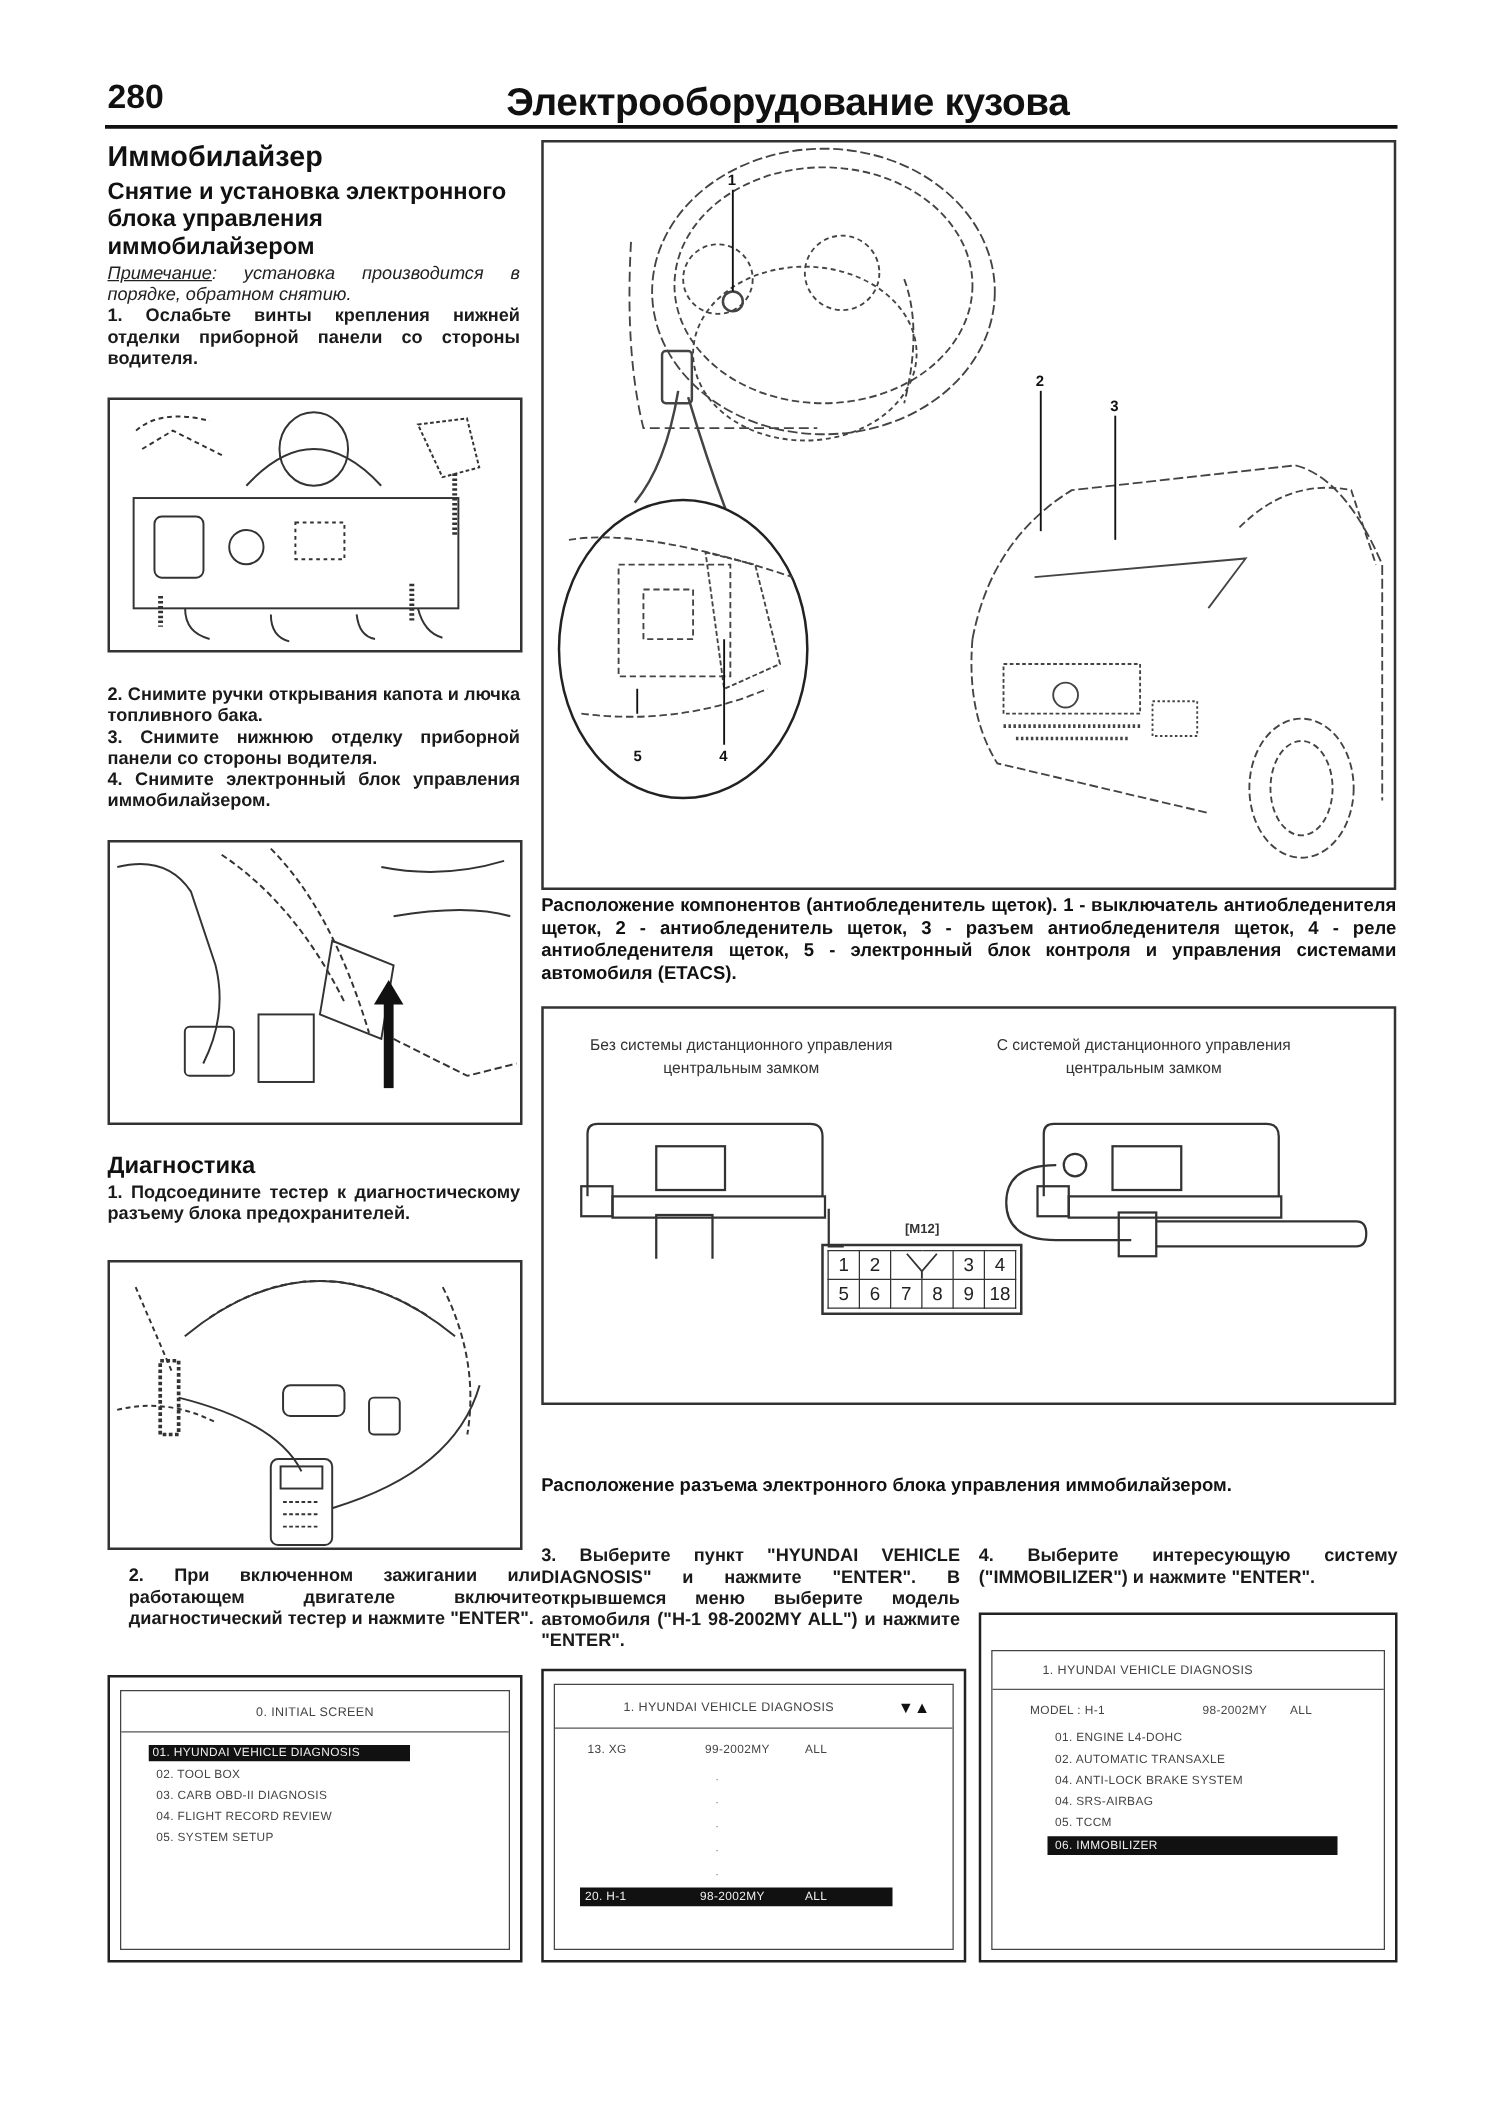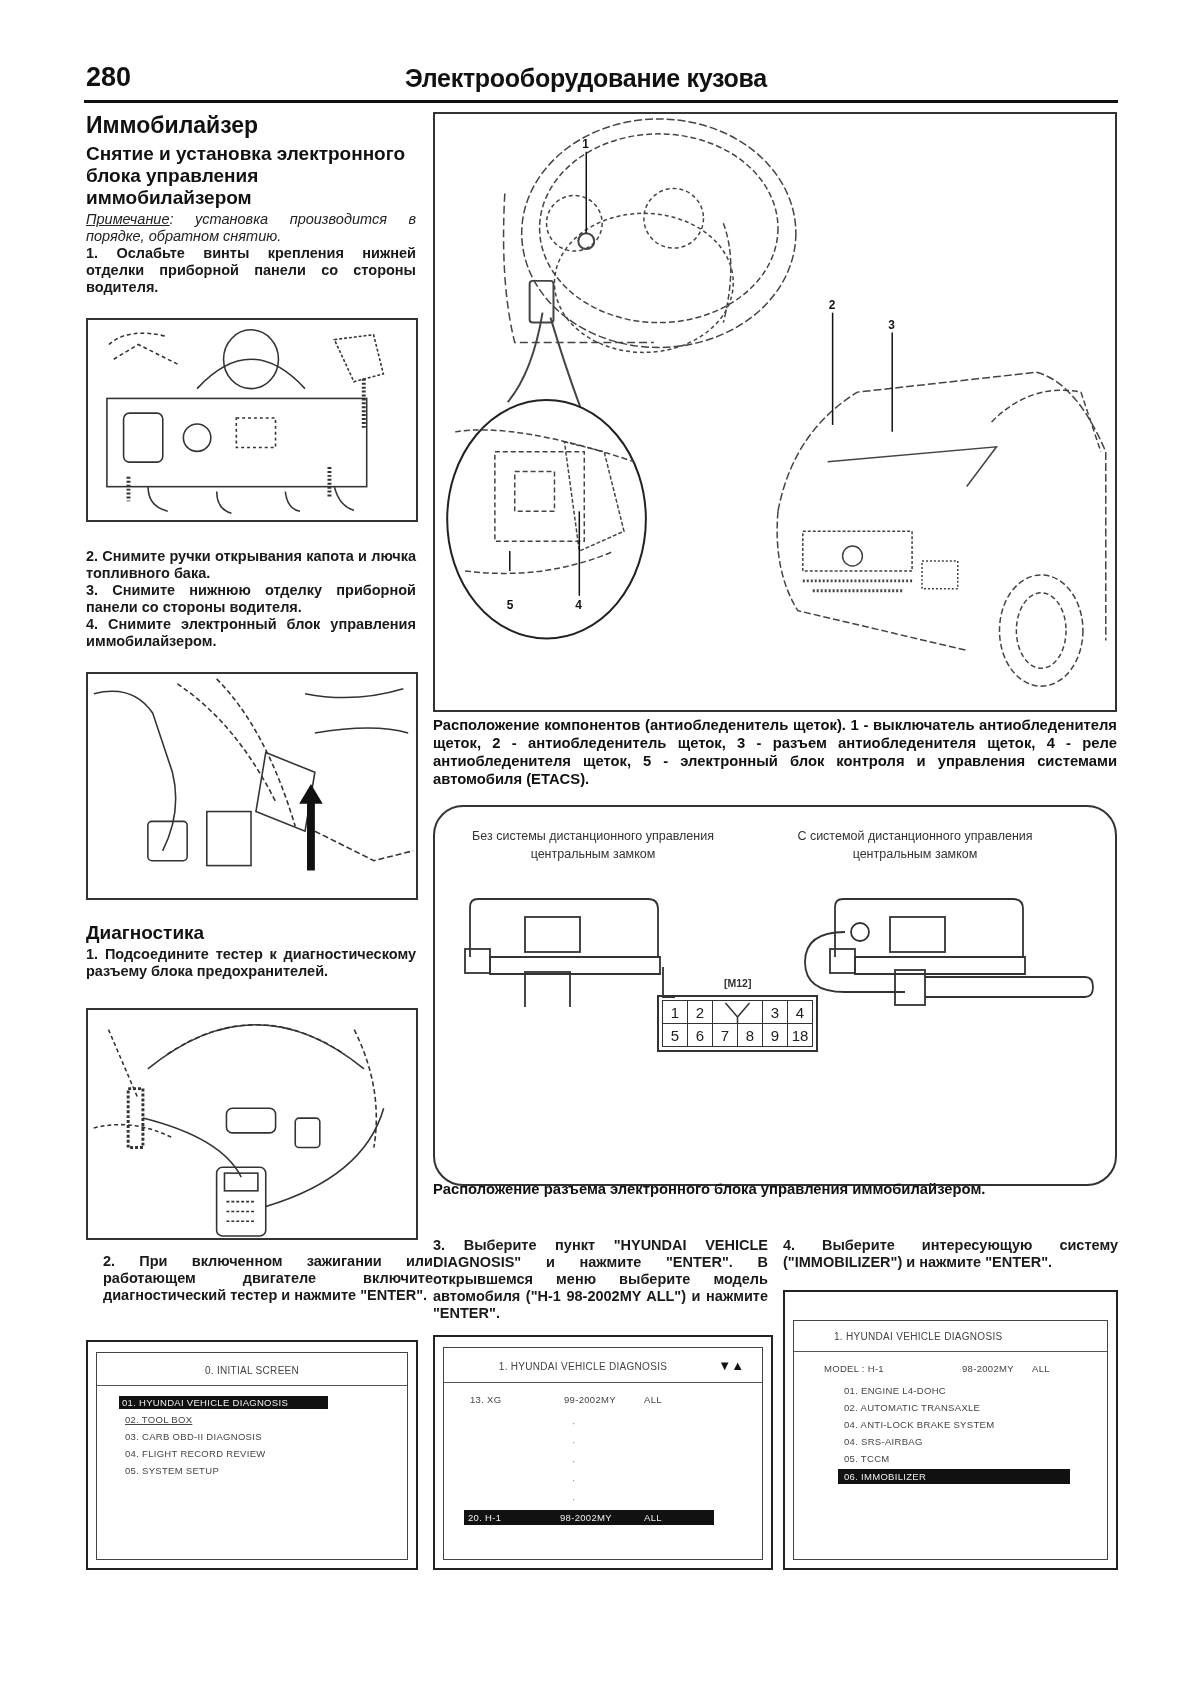--- a/index.html
+++ b/index.html
@@ -1,20 +1,20 @@
 <!DOCTYPE html>
 <html><head>
 <meta charset="utf-8">
 <style>
   html, body { margin:0; padding:0; background:#ffffff; }
   body { width:1200px; height:1697px; position:relative; overflow:hidden;
          font-family:"Liberation Sans", sans-serif; color:#111; }
   .abs { position:absolute; }
   .header-num { left:86px; top:62px; font-size:27px; font-weight:bold; }
-  .header-title { left:405px; top:64px; font-size:25px; font-weight:bold; letter-spacing:-0.3px;text-align:center; }
+  .header-title { left:405px; top:64px; font-size:31px; font-weight:bold; letter-spacing:-0.3px;text-align:center; }
   .header-rule { left:84px; top:100px; width:1034px; height:3px; background:#111; }
   .h1 { font-size:23px; font-weight:bold; line-height:26px; }
   .h2 { font-size:19px; font-weight:bold; line-height:22px; }
   .body-text { font-size:14.5px; font-weight:bold; line-height:17px; text-align:justify; color:#1a1a1a; }
   .note-text { font-size:14.5px; font-style:italic; line-height:17px; color:#222; text-align:justify; }
   .note-text u { font-style:italic; }
   .caption { font-size:14.8px; font-weight:bold; line-height:18px; text-align:justify; color:#111; }
   .frame { border:2px solid #333; background:#fff; box-sizing:border-box; }
   .frame svg { width:100%; height:100%; display:block; }
   .screen { border:2px solid #222; box-sizing:border-box; background:#fff; }
@@ -99,21 +99,21 @@
   </svg>
 </div>
 
 <div class="abs body-text" style="left:103px; top:1253px; width:330px;">2. При включенном зажигании или работающем двигателе включите диагностический тестер и нажмите "ENTER".</div>
 
 <div class="abs screen" style="left:86px; top:1340px; width:332px; height:230px;">
   <div class="screen-inner" style="left:8px; top:10px; right:8px; bottom:8px;">
     <div class="scr-title" style="top:12px;">0. INITIAL SCREEN</div>
     <div class="scr-rule" style="top:32px;"></div>
     <div class="scr-item" style="left:22px; top:44px;"><span class="scr-sel" style="padding-right:40px;">01. HYUNDAI VEHICLE DIAGNOSIS</span></div>
-    <div class="scr-item" style="left:28px; top:61px;text-decoration:underline;">02. TOOL BOX</div>
+    <div class="scr-item" style="left:28px; top:61px;">02. TOOL BOX</div>
     <div class="scr-item" style="left:28px; top:78px;">03. CARB OBD-II DIAGNOSIS</div>
     <div class="scr-item" style="left:28px; top:95px;">04. FLIGHT RECORD REVIEW</div>
     <div class="scr-item" style="left:28px; top:112px;">05. SYSTEM SETUP</div>
   </div>
 </div>
 
 <div class="abs frame" style="left:433px; top:112px; width:684px; height:600px;">
   <svg viewBox="0 0 684 600">
     <g fill="none" stroke="#444" stroke-width="1.5">
 
@@ -156,21 +156,21 @@
       <text x="396" y="196">2</text>
       <text x="456" y="216">3</text>
       <text x="141" y="498">4</text>
       <text x="72" y="498">5</text>
     </g>
   </svg>
 </div>
 
 <div class="abs caption" style="left:433px; top:716px; width:684px;">Расположение компонентов (антиобледенитель щеток). 1 - выключатель антиобледенителя щеток, 2 - антиобледенитель щеток, 3 - разъем антиобледенителя щеток, 4 - реле антиобледенителя щеток, 5 - электронный блок контроля и управления системами автомобиля (ETACS).</div>
 
-<div class="abs frame" style="left:433px; top:805px; width:684px; height:381px;border-radius:30px;">
+<div class="abs frame" style="left:433px; top:805px; width:684px; height:319px;">
   <div class="abs" style="left:8px; top:20px; width:300px; text-align:center; font-size:12.5px; line-height:18px; color:#333;">Без системы дистанционного управления центральным замком</div>
   <div class="abs" style="left:330px; top:20px; width:300px; text-align:center; font-size:12.5px; line-height:18px; color:#333;">С системой дистанционного управления центральным замком</div>
   <svg class="abs" style="left:0; top:80px; width:684px; height:120px;" viewBox="0 0 684 120">
     <g fill="none" stroke="#333" stroke-width="1.8">
       <path d="M35 70 v-50 q0 -8 8 -8 h170 q10 0 10 10 v48"></path>
       <rect x="90" y="30" width="55" height="35"></rect>
       <rect x="30" y="62" width="25" height="24"></rect>
       <path d="M55 70 h170 v17 h-170 z"></path>
       <rect x="90" y="85" width="45" height="38"></rect>
       <path d="M228 80 v30 h12"></path>

